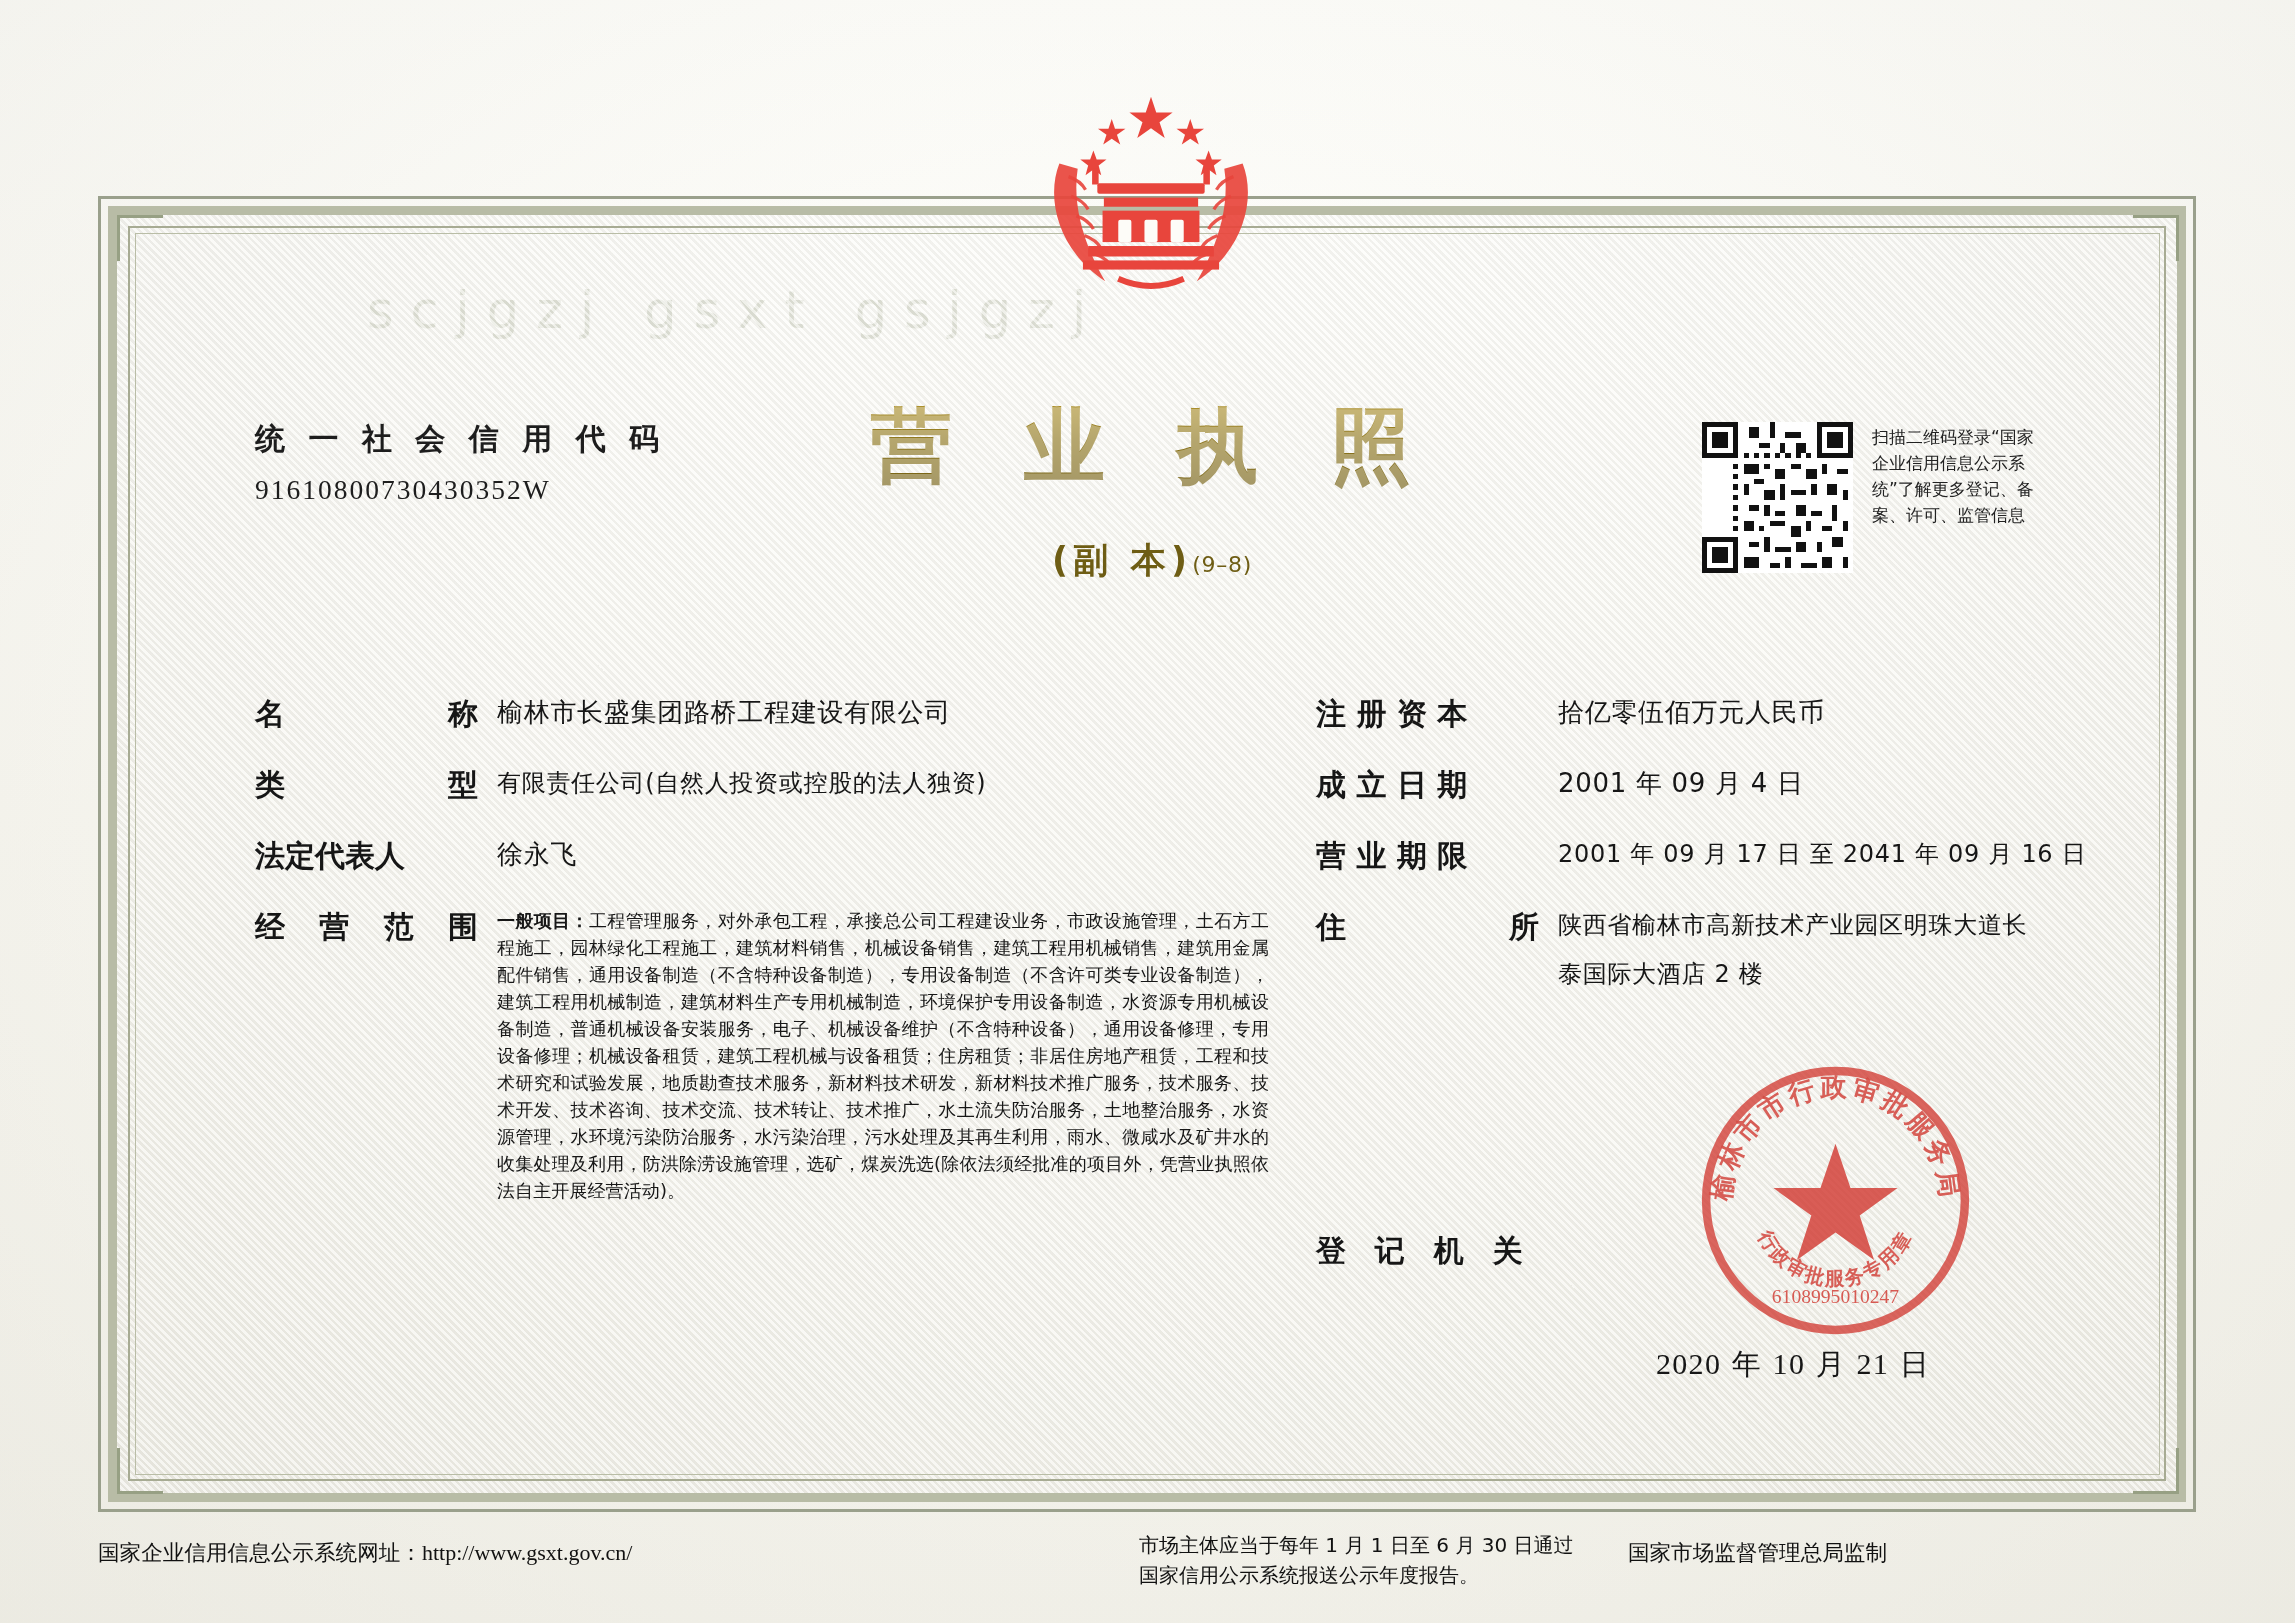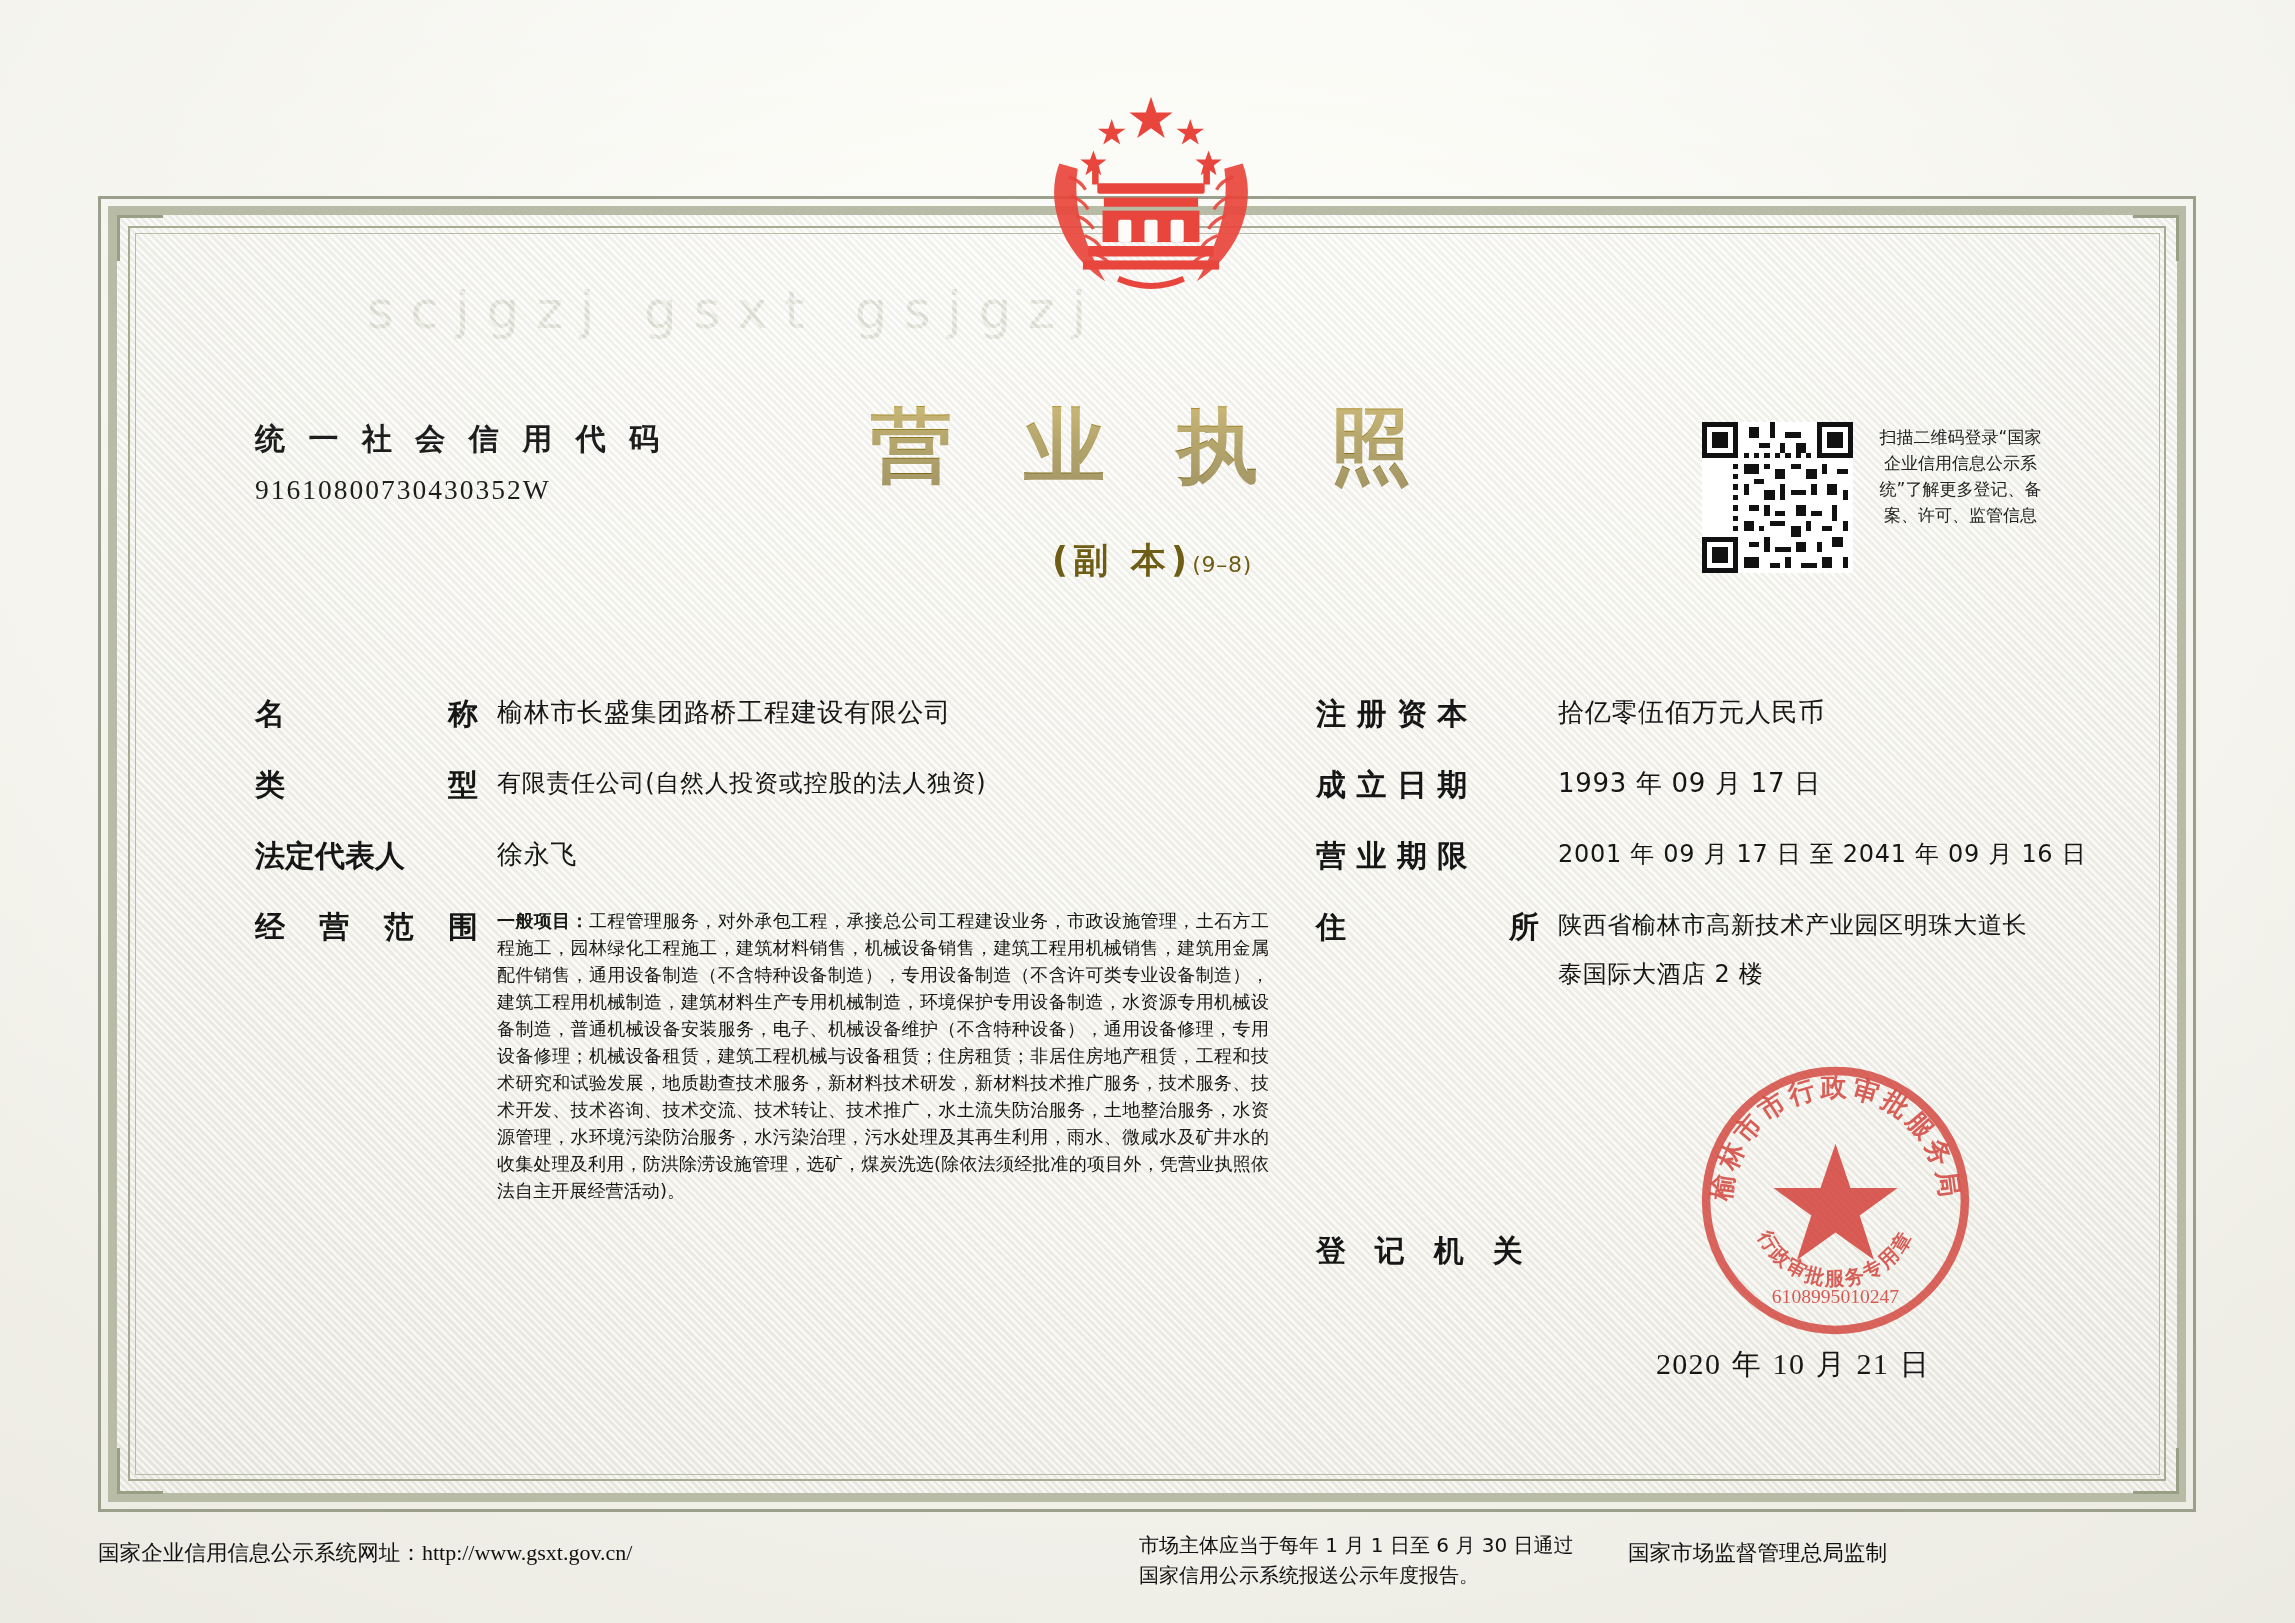--- a/index.html
+++ b/index.html
@@ -173,21 +173,20 @@
   .qr-note {
     position: absolute;
     left: 1872px;
     top: 424px;
     width: 177px;
     font-size: 17px;
     line-height: 26px;
     color: #222;
     font-family: "DejaVu Sans", sans-serif;
     letter-spacing: 0px;
-    text-align: center;
   }
 
   
   .left-col { position: absolute; left: 255px; top: 694px; width: 1008px; }
   .right-col { position: absolute; left: 1316px; top: 694px; width: 825px; }
 
   .row { position: relative; margin-bottom: 34px; }
   .row-label {
     position: absolute;
     left: 0;
@@ -503,21 +502,21 @@
 
   <div class="right-col">
 
     <div class="row">
       <div class="row-label tight">注 册 资 本</div>
       <div class="row-value">拾亿零伍佰万元人民币</div>
     </div>
 
     <div class="row">
       <div class="row-label tight">成 立 日 期</div>
-      <div class="row-value">1993 年 09 月 17 日</div>
+      <div class="row-value">2001 年 09 月 4 日</div>
     </div>
 
     <div class="row">
       <div class="row-label tight">营 业 期 限</div>
       <div class="row-value small">2001 年 09 月 17 日 至 2041 年 09 月 16 日</div>
     </div>
 
     <div class="row">
       <div class="row-label">
         <span>住</span>

